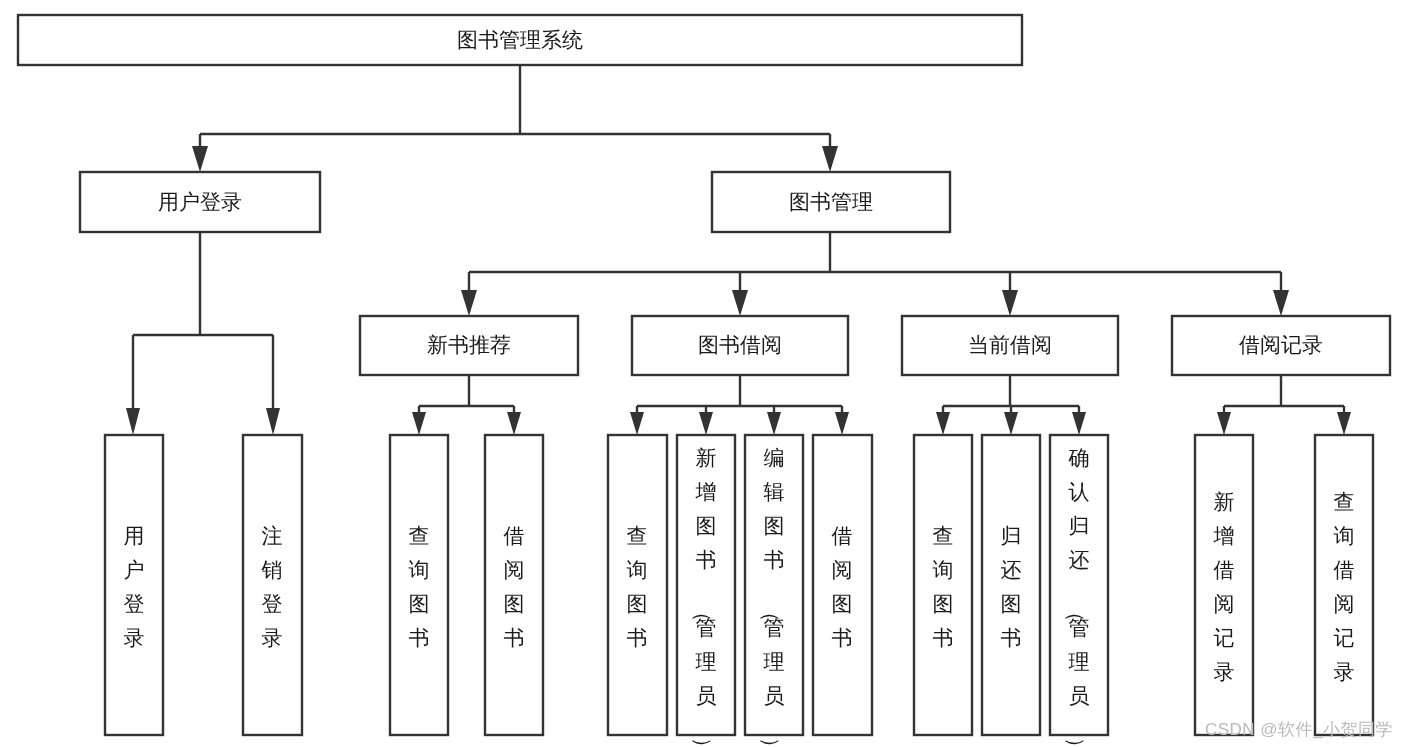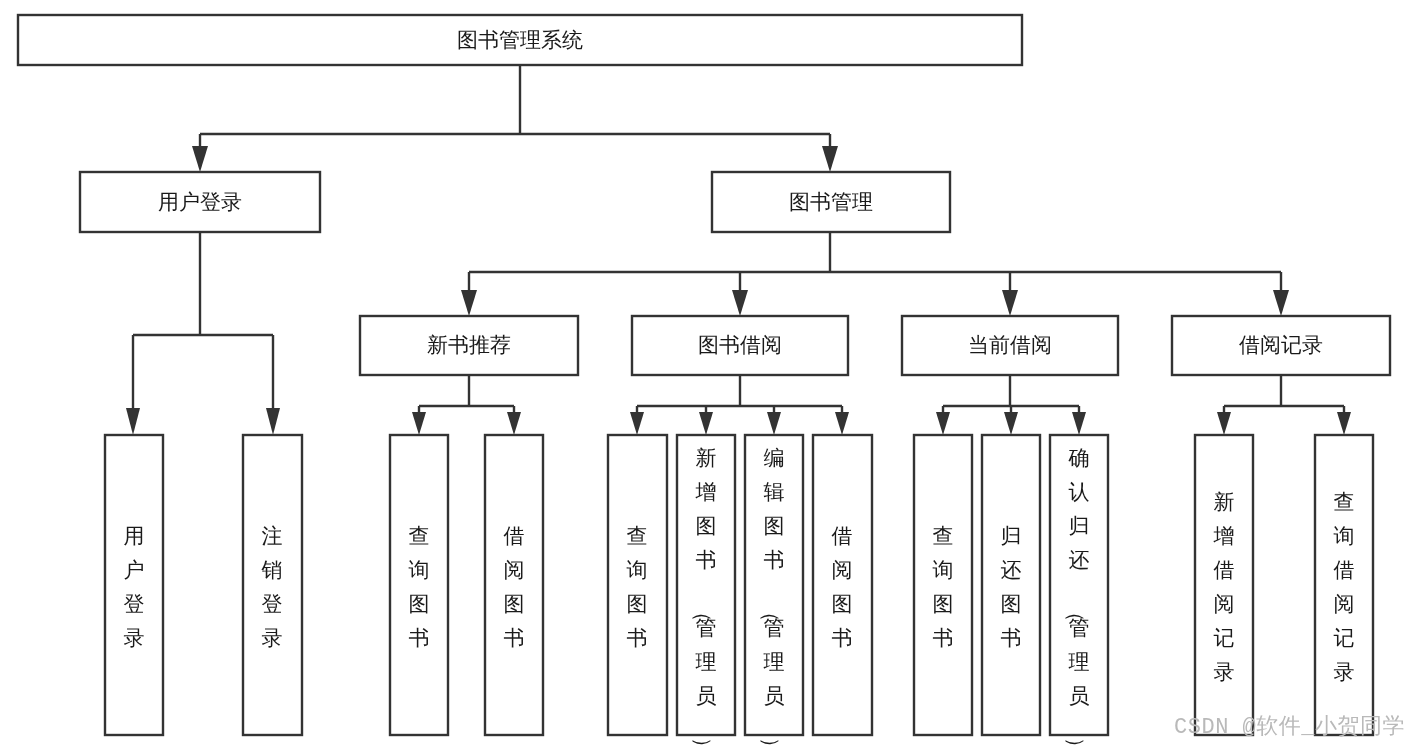--- a/index.html
+++ b/index.html
@@ -48,24 +48,24 @@
     dominant-baseline: middle;
   }
   .node-label-v {
     font-family: "Liberation Sans", "DejaVu Sans", sans-serif;
     font-size: 21px;
     fill: #1a1a1a;
     text-anchor: middle;
   }
   .watermark {
     position: absolute;
-    right: 0;
+    right: 12px;
     bottom: 6px;
-    font-family: Liberation Mono, monospace;
-    font-size: 22px;
+    font-family: Liberation Sans, sans-serif;
+    font-size: 17px;
     color: #b9b9b9;
     letter-spacing: 0.5px;
     white-space: nowrap;
     pointer-events: none;
   }
 </style>
 </head>
 <body>
 
 <div id="diagram-root">

